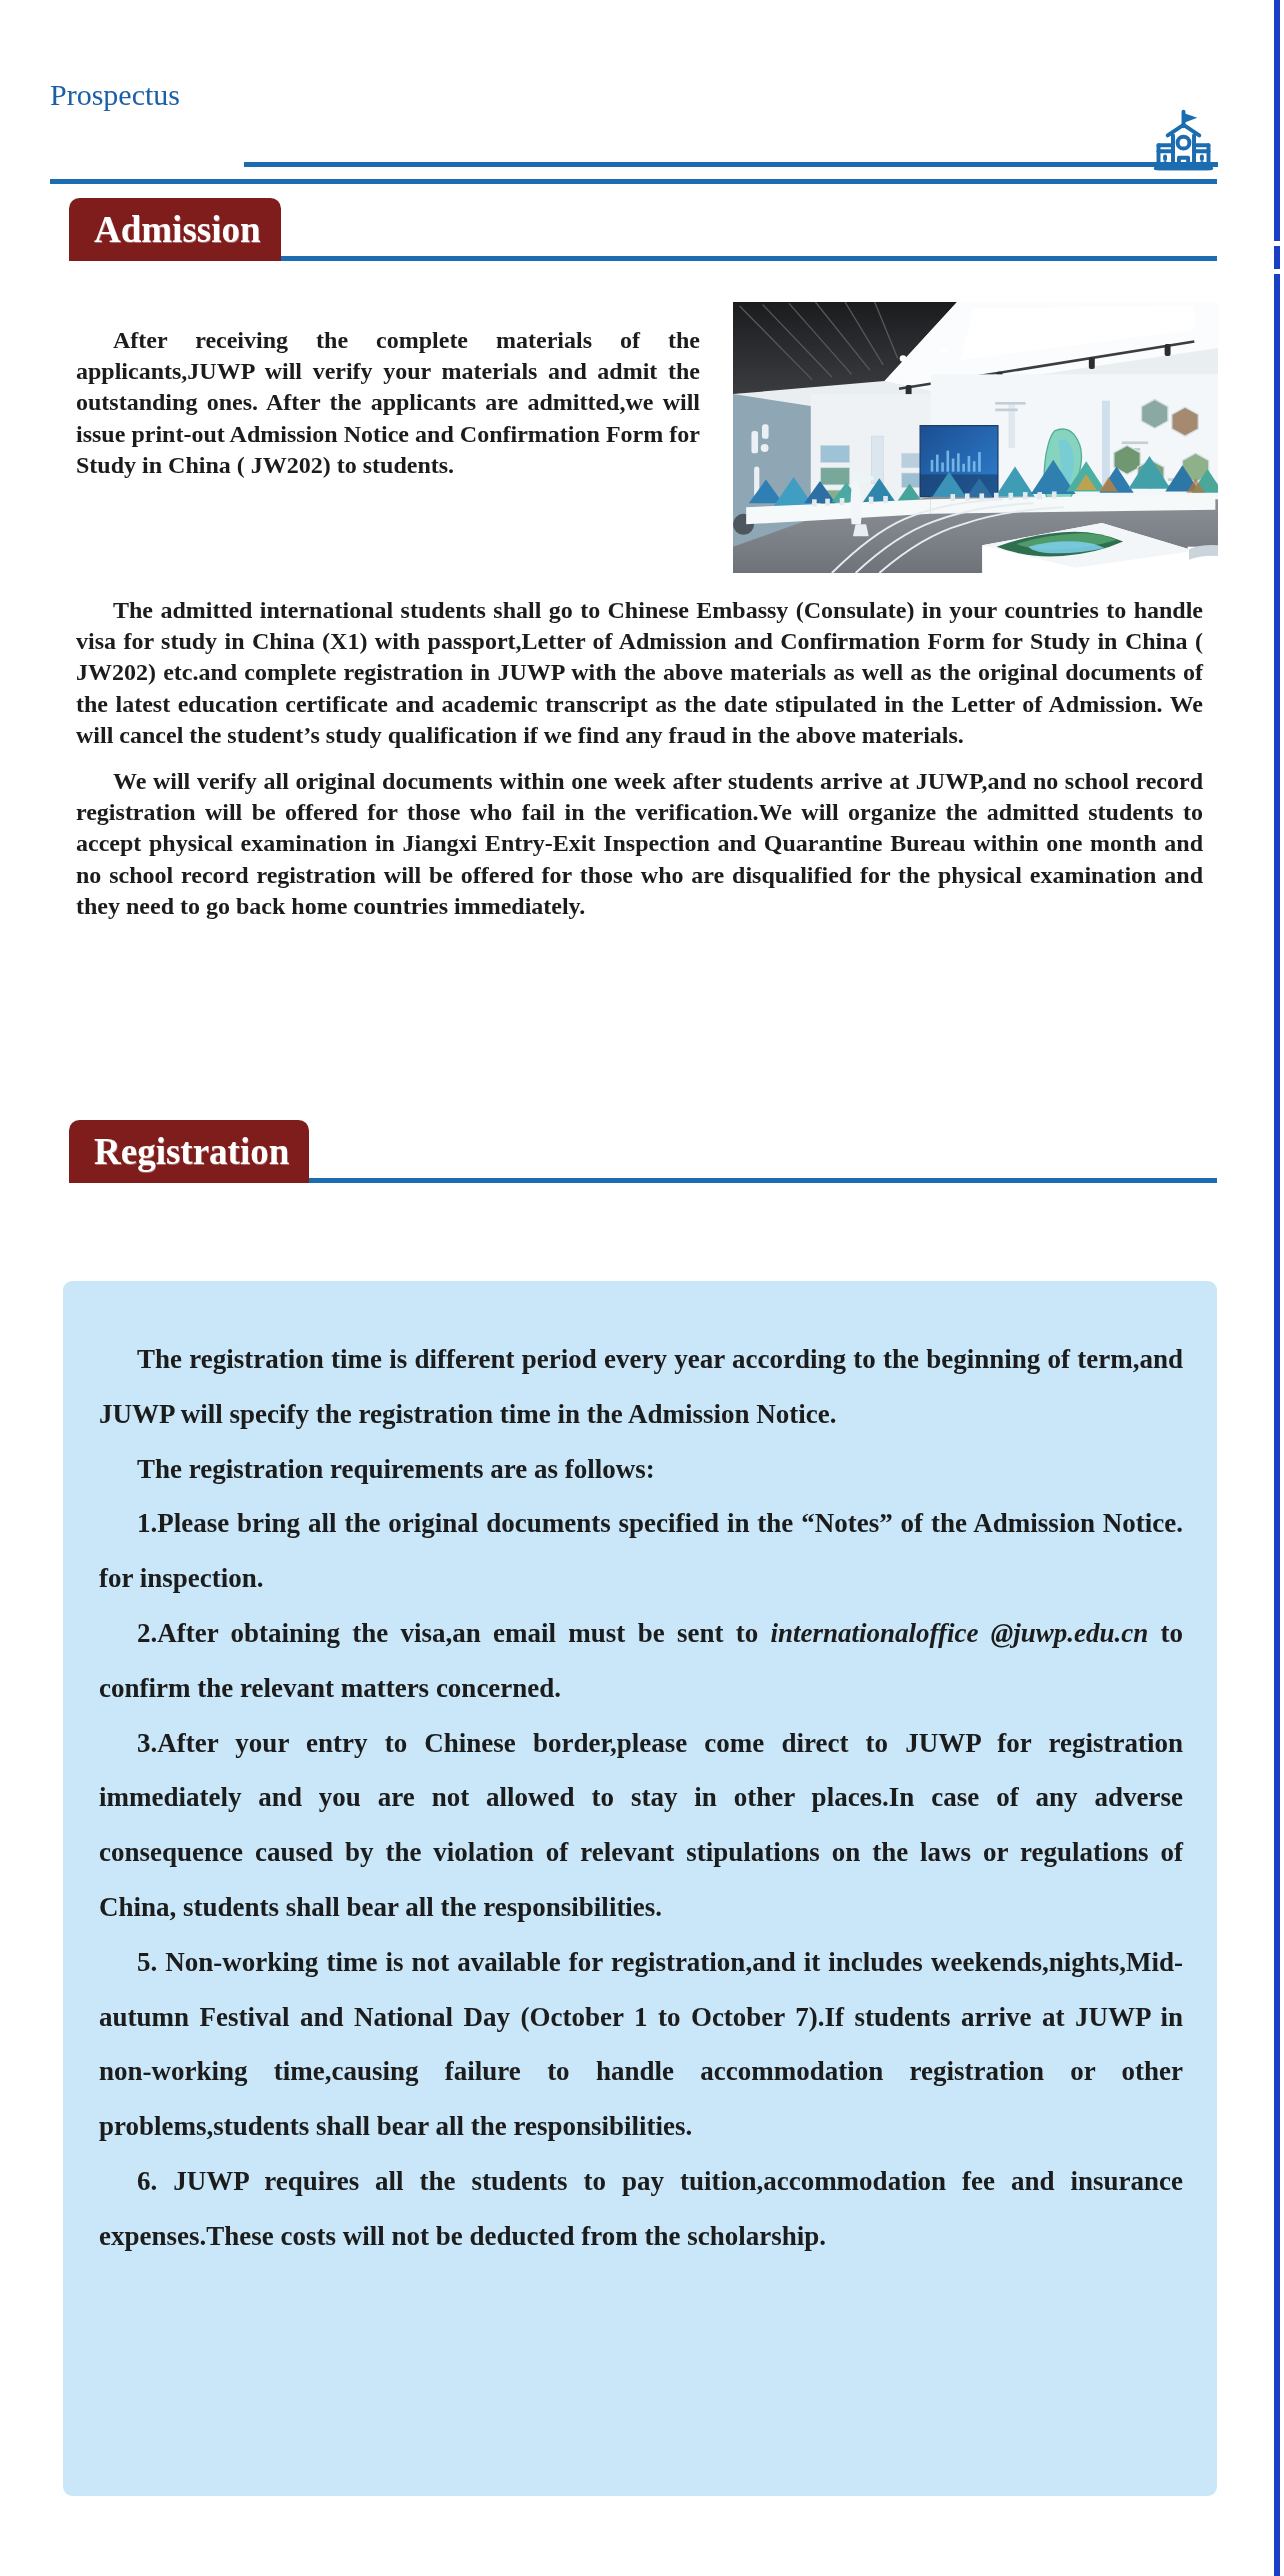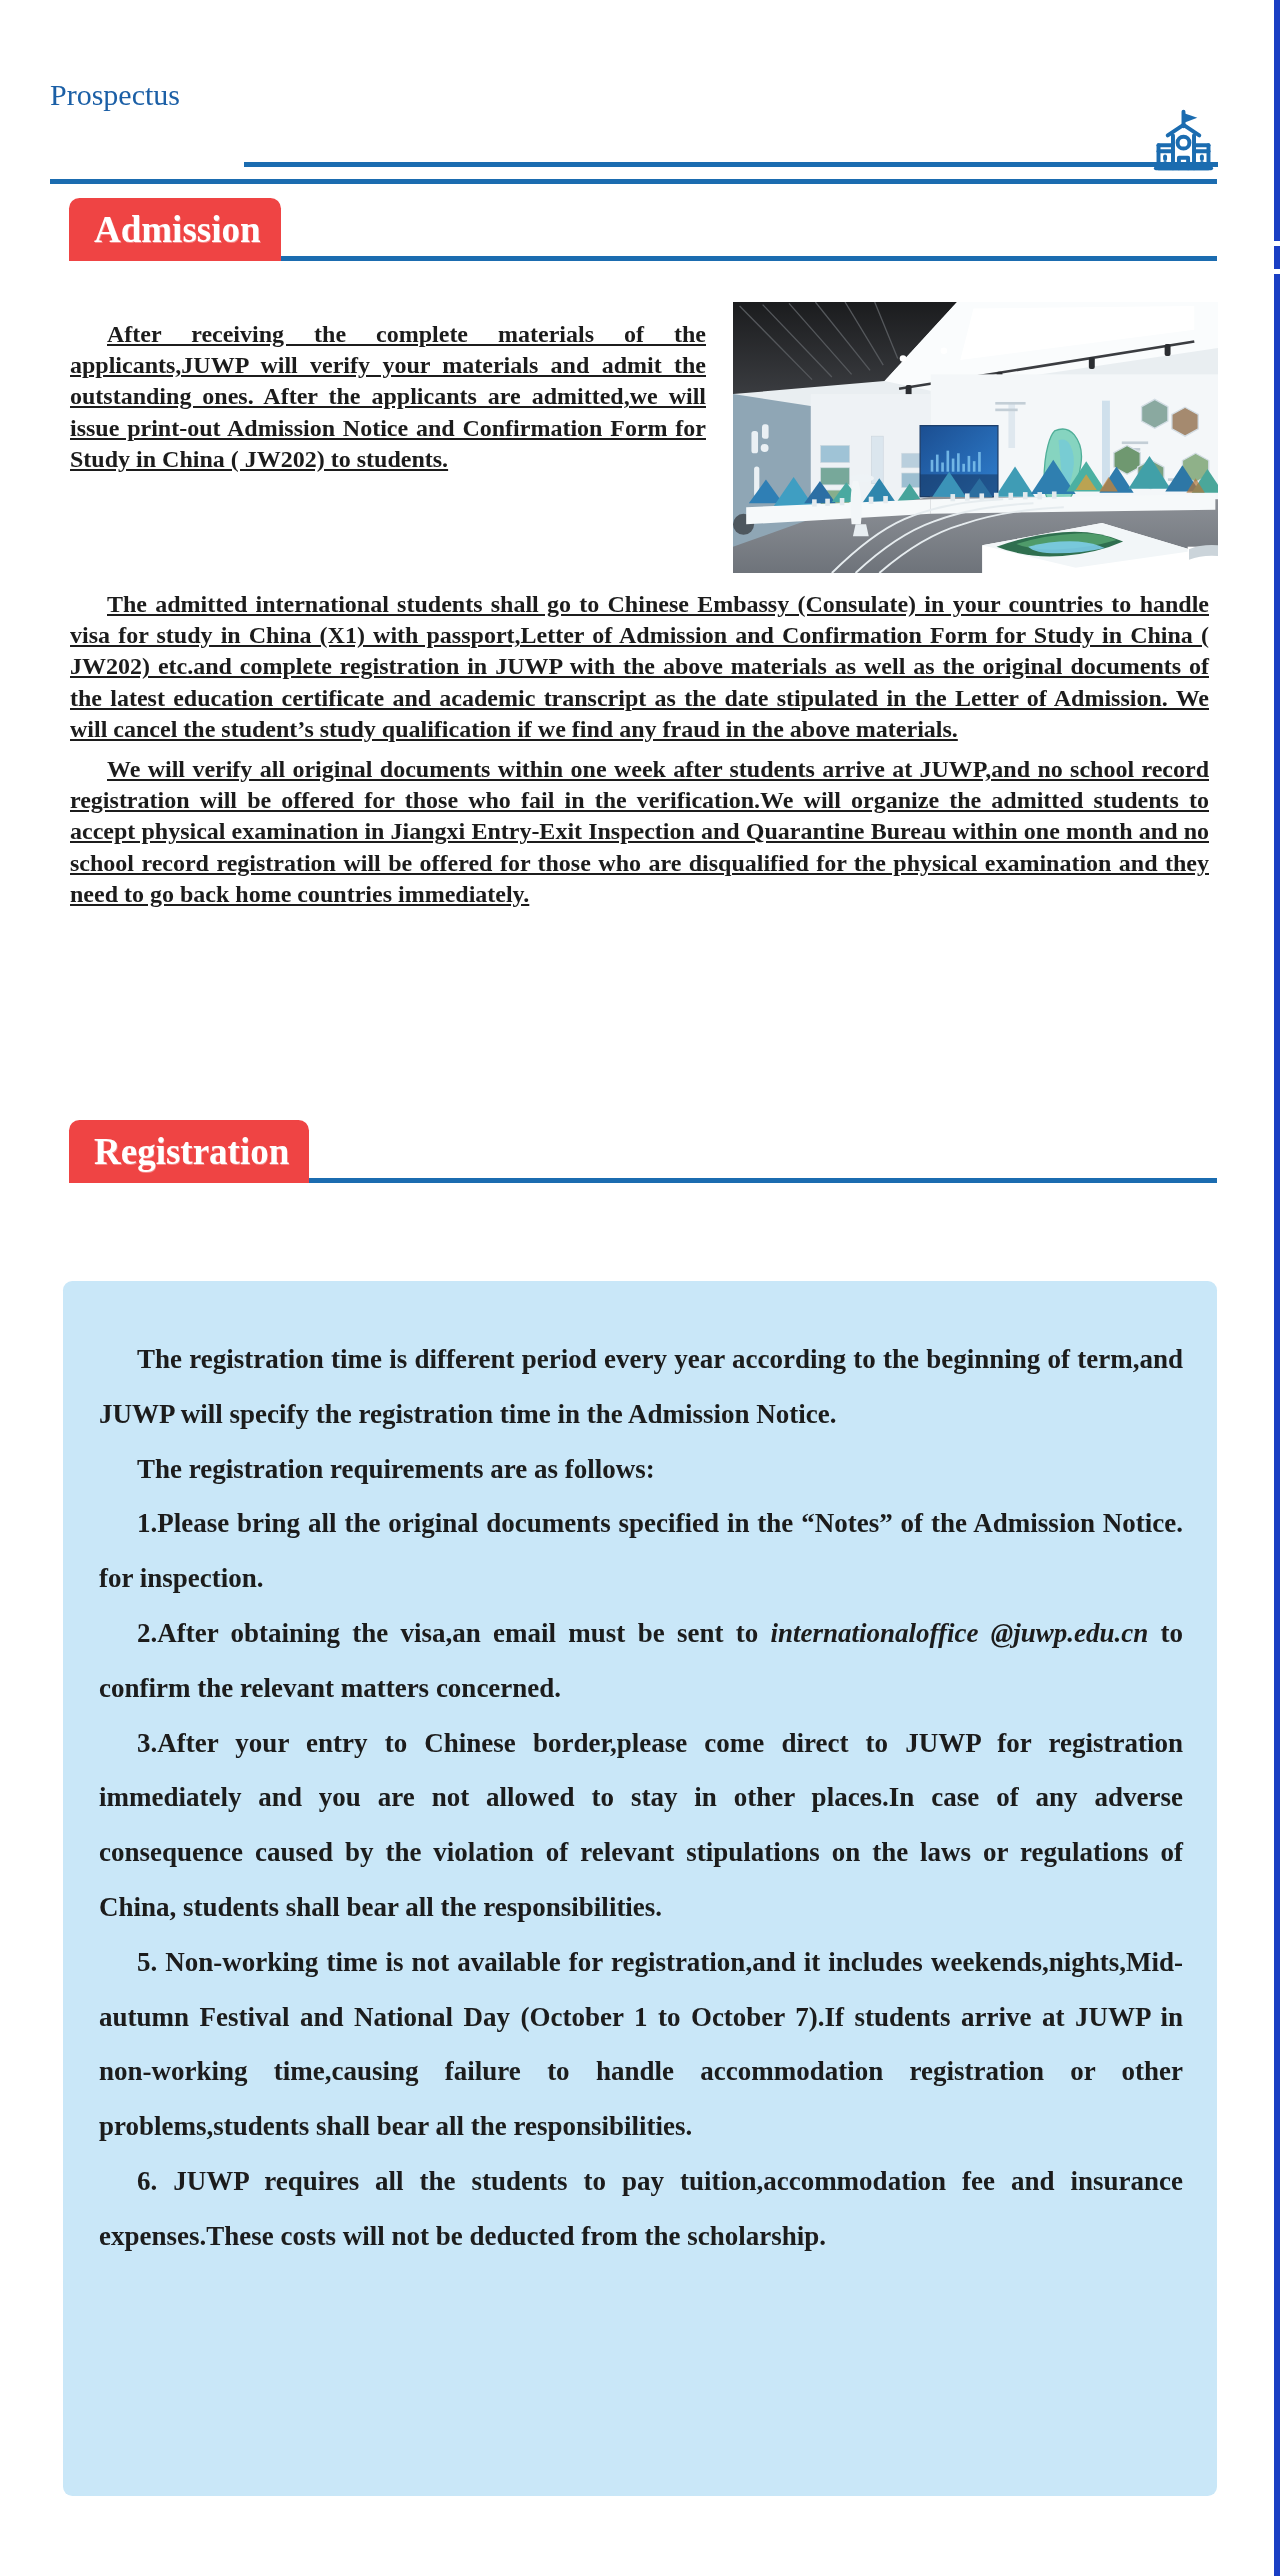--- a/index.html
+++ b/index.html
@@ -82,21 +82,21 @@
     position: absolute;
     left: 0;
     width: 1285px;
     height: 72px;
   }
   .sh-tab {
     position: absolute;
     left: 69px;
     top: 0;
     height: 63px;
-    background: #ef4444;
+    background: #7f1d1d;
     border-radius: 10.5px 10.5px 0 0;
     box-sizing: border-box;
     padding: 0 20px 0 25px;
     display: flex;
     align-items: center;
   }
   .sh-tab-label {
     color: #ffffff;
     font-size: 37px;
     font-weight: 700;
@@ -116,21 +116,21 @@
   
   .prose {
     position: absolute;
     font-size: 24px;
     line-height: 1.30;
     color: #1c1c1c;
     text-align: justify;
     text-justify: inter-word;
     font-weight: 600;
   }
-  .prose p { margin: 9px; text-indent: 37px; text-decoration: underline; }
+  .prose p { margin: 15px; text-indent: 37px; }
 
   
   .adm-col-narrow {
     left: 61px;
     top: 310px;
     width: 654px;
   }
   .adm-full {
     left: 61px;
     top: 580px;

